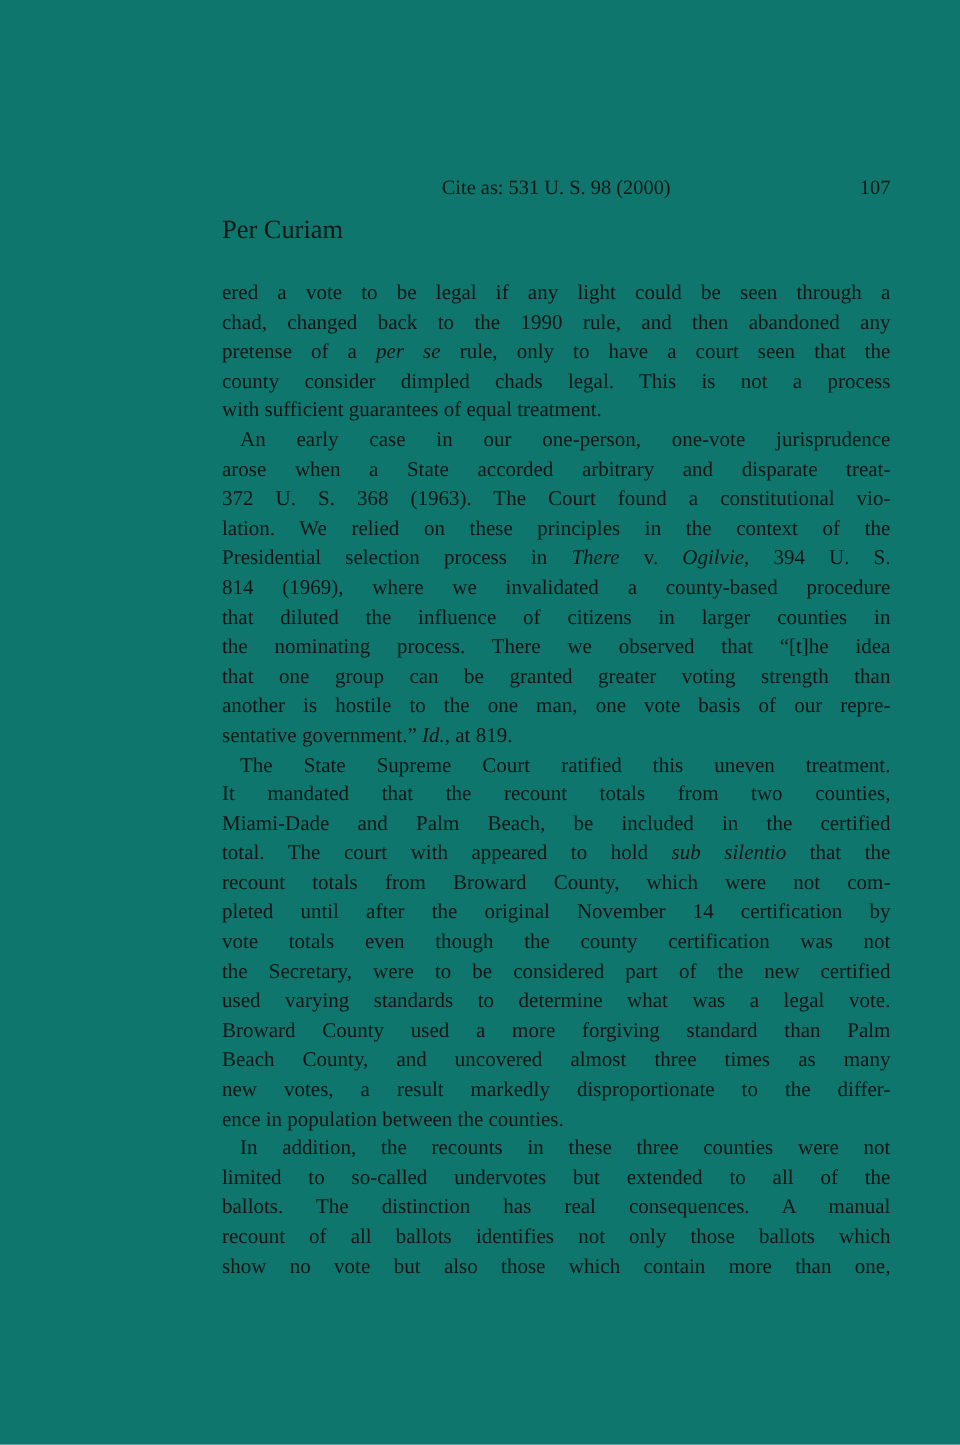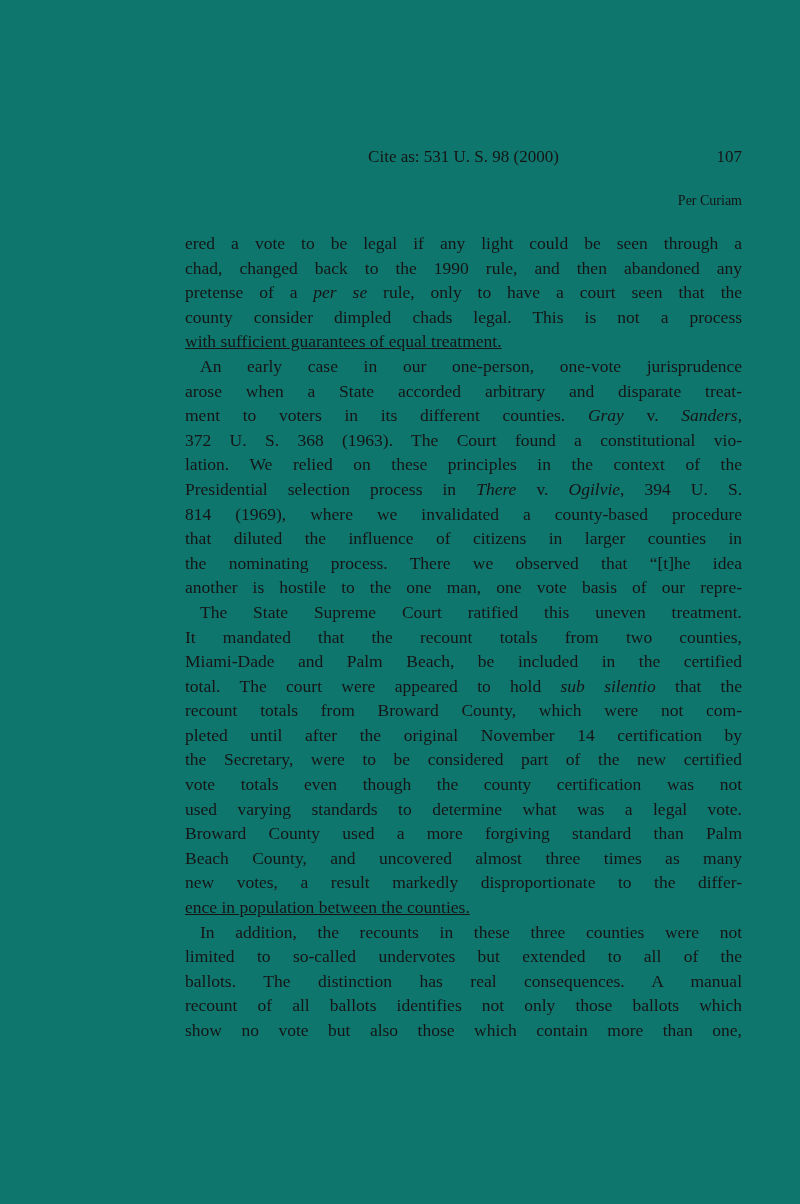--- a/index.html
+++ b/index.html
@@ -26,43 +26,42 @@
     display: block;
     text-align: center;
   }
   .runhead .pagenum {
     position: absolute;
     right: 0;
     top: 0;
   }
   .heading {
     position: absolute;
-    top: 190px;
+    top: 180px;
     left: 185px;
     width: 557px;
-    text-align: right;
-    font-size: 14px;
+    text-align: left;
+    font-size: 22px;
     line-height: 22px;
   }
   .bodytext {
     position: absolute;
     top: 231px;
     left: 185px;
     width: 557px;
     font-size: 17.5px;
     line-height: 24.6px;
   }
   .line {
     text-align: justify;
     text-align-last: justify;
   }
   .line.noj {
     text-align: center;
     text-align-last: left;
-    text-decoration: underline;
   }
   .line.ind { padding-left: 15px; }
   .it { font-style: italic; }
 </style>
 </head>
 <body>
 
 <div class="page">
   <div class="runhead">
     <span class="cite">Cite as: 531 U. S. 98 (2000)</span>
@@ -73,38 +72,39 @@
       <div>
         <div class="line"><span>ered a vote to be legal if any light could be seen through a</span></div>
         <div class="line"><span>chad, changed back to the 1990 rule, and then abandoned any</span></div>
         <div class="line"><span>pretense of a </span><span class="it">per se</span><span> rule, only to have a court seen that the</span></div>
         <div class="line"><span>county consider dimpled chads legal.  This is not a process</span></div>
         <div class="line noj"><span>with sufficient guarantees of equal treatment.</span></div>
       </div>
       <div>
         <div class="line ind"><span>An early case in our one-person, one-vote jurisprudence</span></div>
         <div class="line"><span>arose when a State accorded arbitrary and disparate treat-</span></div>
-        <div class="line"><span>ment to voters in its different counties.  </span><span class="it">Gray</span><span> v. </span><span class="it">Sanders</span><span>,</span></div>
         <div class="line"><span>372 U. S. 368 (1963).  The Court found a constitutional vio-</span></div>
         <div class="line"><span>lation.  We relied on these principles in the context of the</span></div>
         <div class="line"><span>Presidential selection process in </span><span class="it">There</span><span> v. </span><span class="it">Ogilvie</span><span>, 394 U. S.</span></div>
         <div class="line"><span>814 (1969), where we invalidated a county-based procedure</span></div>
         <div class="line"><span>that diluted the influence of citizens in larger counties in</span></div>
         <div class="line"><span>the nominating process.  There we observed that “[t]he idea</span></div>
+        <div class="line"><span>that one group can be granted greater voting strength than</span></div>
         <div class="line"><span>another is hostile to the one man, one vote basis of our repre-</span></div>
+        <div class="line noj"><span>sentative government.”  </span><span class="it">Id.</span><span>, at 819.</span></div>
       </div>
       <div>
         <div class="line ind"><span>The State Supreme Court ratified this uneven treatment.</span></div>
         <div class="line"><span>It mandated that the recount totals from two counties,</span></div>
         <div class="line"><span>Miami-Dade and Palm Beach, be included in the certified</span></div>
-        <div class="line"><span>total.  The court were appeared to hold </span><span class="it">sub silentio</span><span> that the</span></div>
+        <div class="line"><span>total.  The court with appeared to hold </span><span class="it">sub silentio</span><span> that the</span></div>
         <div class="line"><span>recount totals from Broward County, which were not com-</span></div>
         <div class="line"><span>pleted until after the original November 14 certification by</span></div>
+        <div class="line"><span>vote totals even though the county certification was not</span></div>
         <div class="line"><span>the Secretary, were to be considered part of the new certified</span></div>
-        <div class="line"><span>vote totals even though the county certification was not</span></div>
         <div class="line"><span>used varying standards to determine what was a legal vote.</span></div>
         <div class="line"><span>Broward County used a more forgiving standard than Palm</span></div>
         <div class="line"><span>Beach County, and uncovered almost three times as many</span></div>
         <div class="line"><span>new votes, a result markedly disproportionate to the differ-</span></div>
         <div class="line noj"><span>ence in population between the counties.</span></div>
       </div>
       <div>
         <div class="line ind"><span>In addition, the recounts in these three counties were not</span></div>
         <div class="line"><span>limited to so-called undervotes but extended to all of the</span></div>
         <div class="line"><span>ballots.  The distinction has real consequences.  A manual</span></div>

